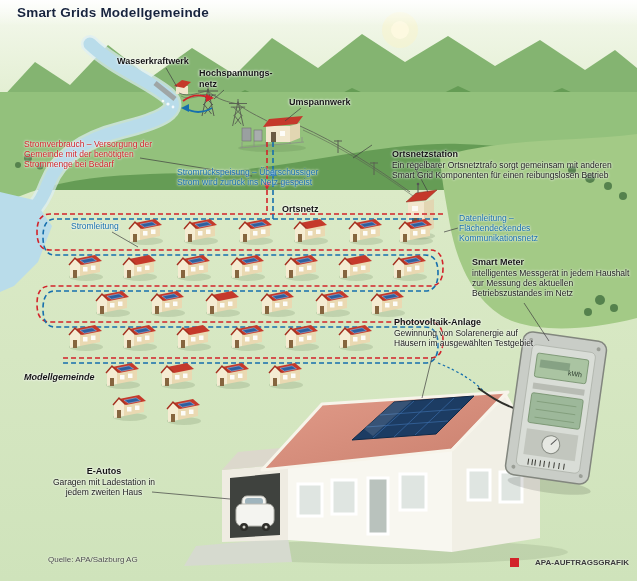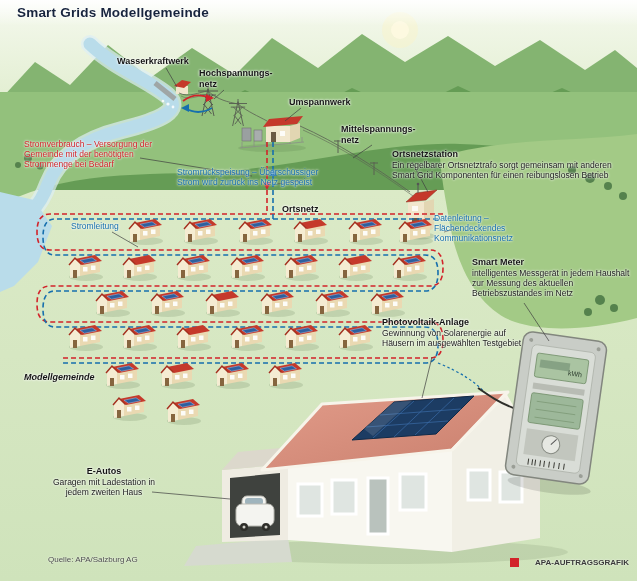--- a/index.html
+++ b/index.html
@@ -292,39 +292,38 @@
   </g>
 
   <rect width="637" height="26" fill="url(#topfade)"></rect>
 </svg>
 
 <div class="lbl title" style="left:17px; top:5px;">Smart Grids Modellgemeinde</div>
 
 <div class="lbl name" style="left:117px; top:56px;">Wasserkraftwerk</div>
 <div class="lbl name" style="left:199px; top:68px; width:82px;">Hochspannungs-netz</div>
 <div class="lbl name" style="left:289px; top:97px;">Umspannwerk</div>
-<div class="lbl name" style="left:341px; top:124px; width:88px;">Mittelspannungs-netz</div>
 
 <div class="lbl" style="left:392px; top:149px; width:220px;">
   <span class="t">Ortsnetzstation</span>
   <span>Ein regelbarer Ortsnetztrafo sorgt gemeinsam mit anderen Smart Grid Komponenten für einen reibungslosen Betrieb</span>
 </div>
 
 <div class="lbl red" style="left:24px; top:139px; width:152px;">Stromverbrauch – Versorgung der Gemeinde mit der benötigten Strommenge bei Bedarf</div>
 <div class="lbl blue" style="left:157px; top:167px; width:162px;padding-left:20px;">Stromrückspeisung – Überschüssiger Strom wird zurück ins Netz gespeist</div>
 <div class="lbl blue" style="left:71px; top:221px;">Stromleitung</div>
 <div class="lbl name" style="left:282px; top:204px;">Ortsnetz</div>
-<div class="lbl blue" style="left:434px; top:213px; width:112px;">Datenleitung – Flächendeckendes Kommunikationsnetz</div>
+<div class="lbl blue" style="left:459px; top:213px; width:112px;">Datenleitung – Flächendeckendes Kommunikationsnetz</div>
 
 <div class="lbl" style="left:472px; top:257px; width:162px;">
   <span class="t">Smart Meter</span>
   <span>intelligentes Messgerät in jedem Haushalt zur Messung des aktuellen Betriebszustandes im Netz</span>
 </div>
 
-<div class="lbl" style="left:382px; top:317px; width:142px;">
+<div class="lbl" style="left:394px; top:317px; width:142px;">
   <span class="t">Photovoltaik-Anlage</span>
   <span>Gewinnung von Solarenergie auf Häusern im ausgewählten Testgebiet</span>
 </div>
 
 <div class="lbl name" style="left:24px; top:372px;font-style:italic;">Modellgemeinde</div>
 
 <div class="lbl center" style="left:42px; top:466px; width:124px;">
   <span class="t">E-Autos</span>
   <span>Garagen mit Ladestation in jedem zweiten Haus</span>
 </div>

